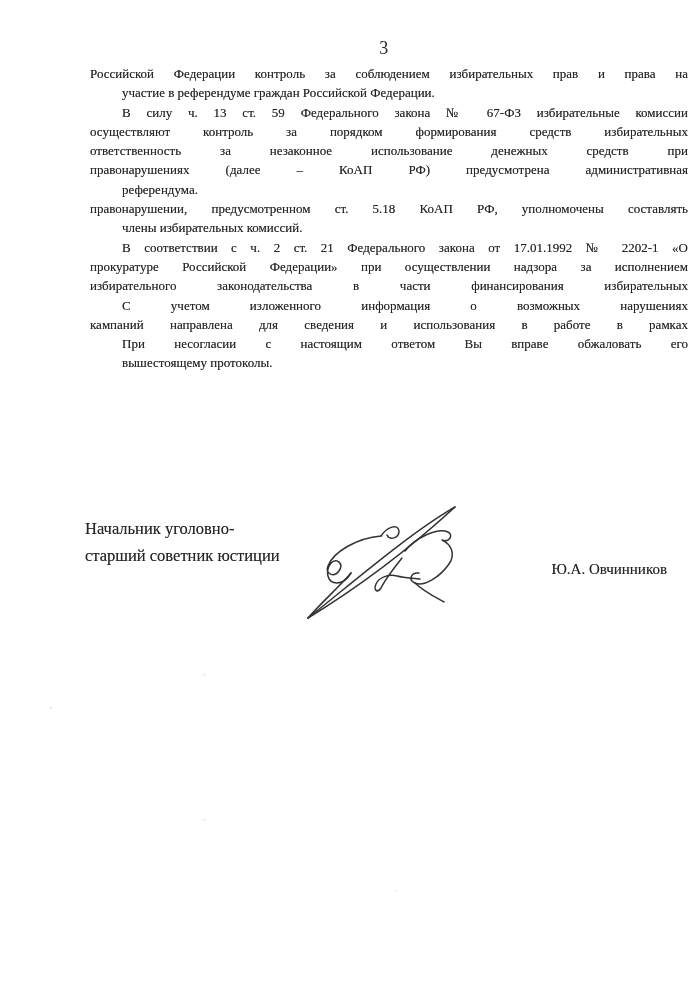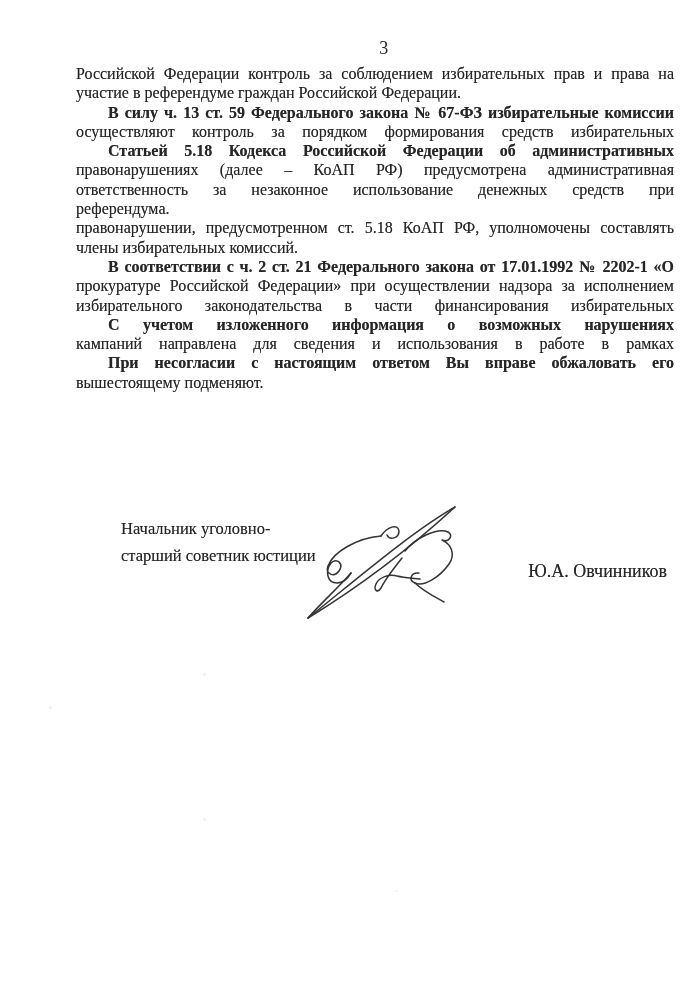--- a/index.html
+++ b/index.html
@@ -13,47 +13,46 @@
   }
   .page-number{
     position:absolute;
     left:85px;top:38px;width:598px;
     text-align:center;
     font-size:18px;
     letter-spacing:.5px;
   }
   .body-text{
     position:absolute;
-    left:76px;top:64px;width:598px;
-    font-size:16px;
+    left:90px;top:64px;width:598px;
+    font-size:13px;
     line-height:19.3px;
     text-shadow:0 0 .5px rgba(40,40,40,.55);
   }
   .ln{
     text-align:justify;
     text-align-last:justify;
     white-space:normal;
     height:19.3px;
     overflow:visible;
   }
-  .ln.last{text-align-last:left;}
-  .ln.ind{text-indent:32px;font-weight:bold;}
+  .ln.last{text-align-last:left;margin-left:32px;}
+  .ln.ind{text-indent:32px;}
   .sig-block{
     position:absolute;
     left:85px;top:521px;
     font-size:16.5px;
     line-height:15.5px;
     text-shadow:0 0 .5px rgba(40,40,40,.55);
-    margin-left:36px;
   }
   .sig-block .rank{margin-top:11px;}
   .signer-name{
     position:absolute;
     right:33px;top:561px;
-    font-size:18px;
+    font-size:15px;
     text-shadow:0 0 .5px rgba(40,40,40,.55);
   }
   .signature-wrap{
     position:absolute;
     left:293px;top:494px;
     width:180px;height:132px;
   }
   .signature-wrap svg{display:block;width:100%;height:100%;}
   .speck{
     position:absolute;
@@ -74,23 +73,22 @@
       <div class="ln">Российской Федерации контроль за соблюдением избирательных прав и права на</div>
       <div class="ln last">участие в референдуме граждан Российской Федерации.</div>
     </div>
 
     <div>
       <div class="ln ind">В силу ч. 13 ст. 59 Федерального закона № 67-ФЗ избирательные комиссии</div>
       <div class="ln">осуществляют контроль за порядком формирования средств избирательных</div>
     </div>
 
     <div>
-      <div class="ln ind">Статьей 5.18 Кодекса Российской Федерации об административных</div>
+      <div class="ln">ответственность за незаконное использование денежных средств при</div>
       <div class="ln">правонарушениях (далее – КоАП РФ) предусмотрена административная</div>
-      <div class="ln">ответственность за незаконное использование денежных средств при</div>
       <div class="ln last">референдума.</div>
     </div>
 
     <div>
       <div class="ln">правонарушении, предусмотренном ст. 5.18 КоАП РФ, уполномочены составлять</div>
       <div class="ln last">члены избирательных комиссий.</div>
     </div>
 
     <div>
       <div class="ln ind">В соответствии с ч. 2 ст. 21 Федерального закона от 17.01.1992 № 2202-1 «О</div>
@@ -98,21 +96,21 @@
     </div>
 
     <div>
       <div class="ln">избирательного законодательства в части финансирования избирательных</div>
       <div class="ln ind">С учетом изложенного информация о возможных нарушениях</div>
       <div class="ln">кампаний направлена для сведения и использования в работе в рамках</div>
     </div>
 
     <div>
       <div class="ln ind">При несогласии с настоящим ответом Вы вправе обжаловать его</div>
-      <div class="ln last">вышестоящему подменяют.</div>
+      <div class="ln last">вышестоящему протоколы.</div>
     </div>
   </div>
 
   <div class="sig-block">
     <div>Начальник уголовно-</div>
     <div class="rank">старший советник юстиции</div>
   </div>
 
   <div class="signature-wrap">
     <svg viewBox="0 0 180 132" xmlns="http://www.w3.org/2000/svg">

